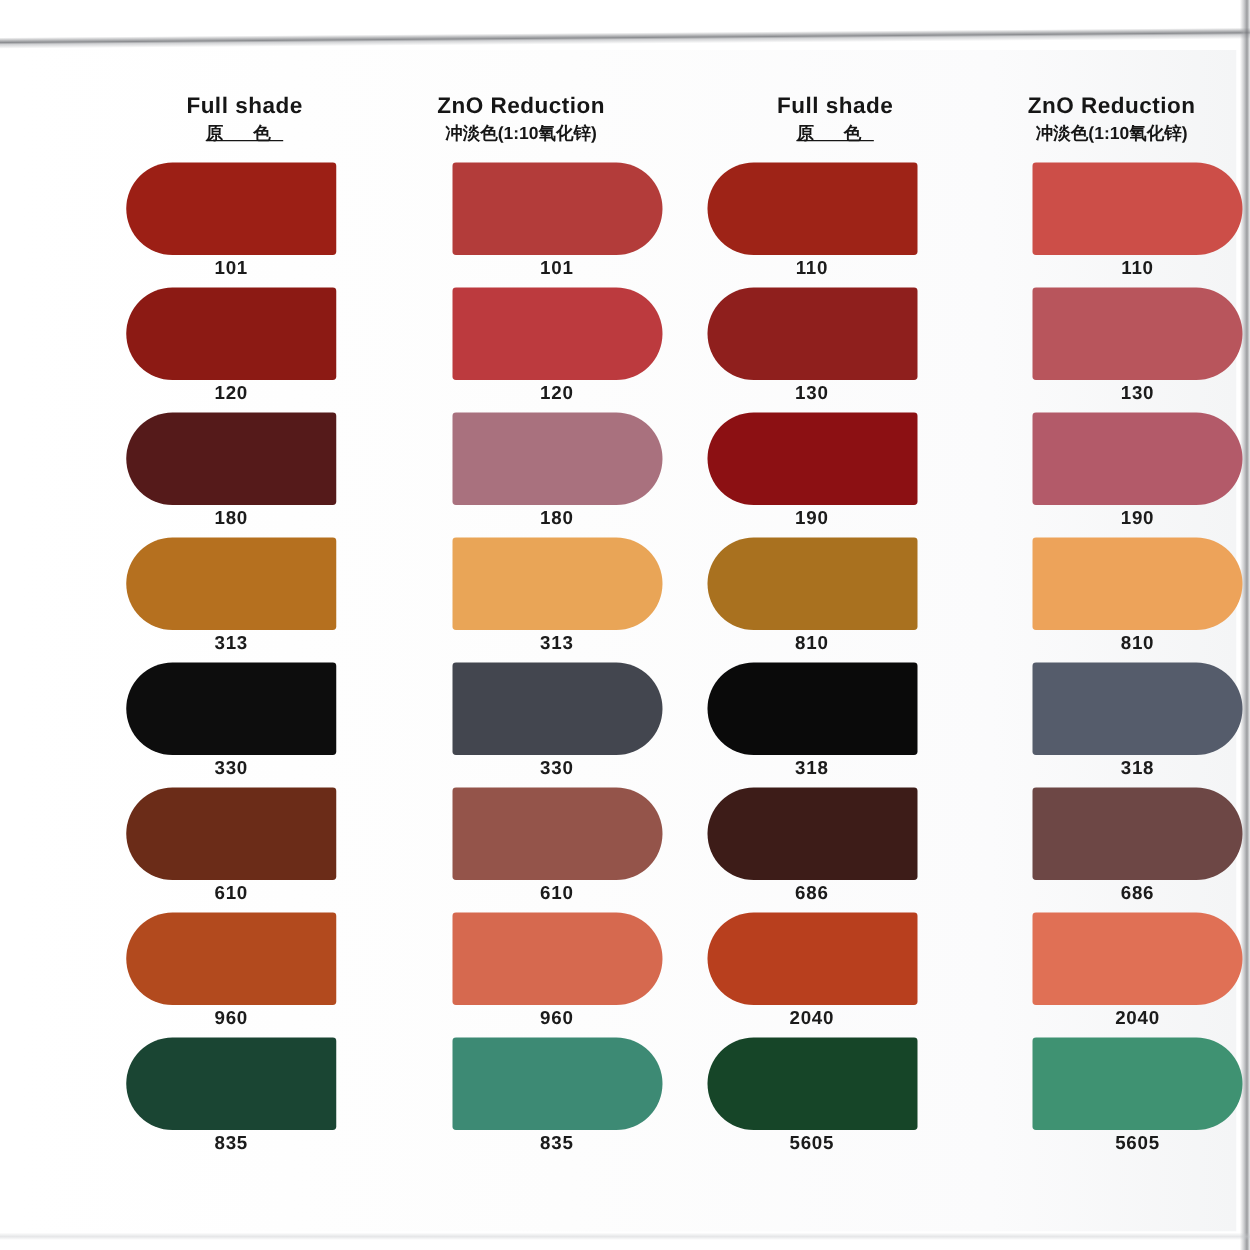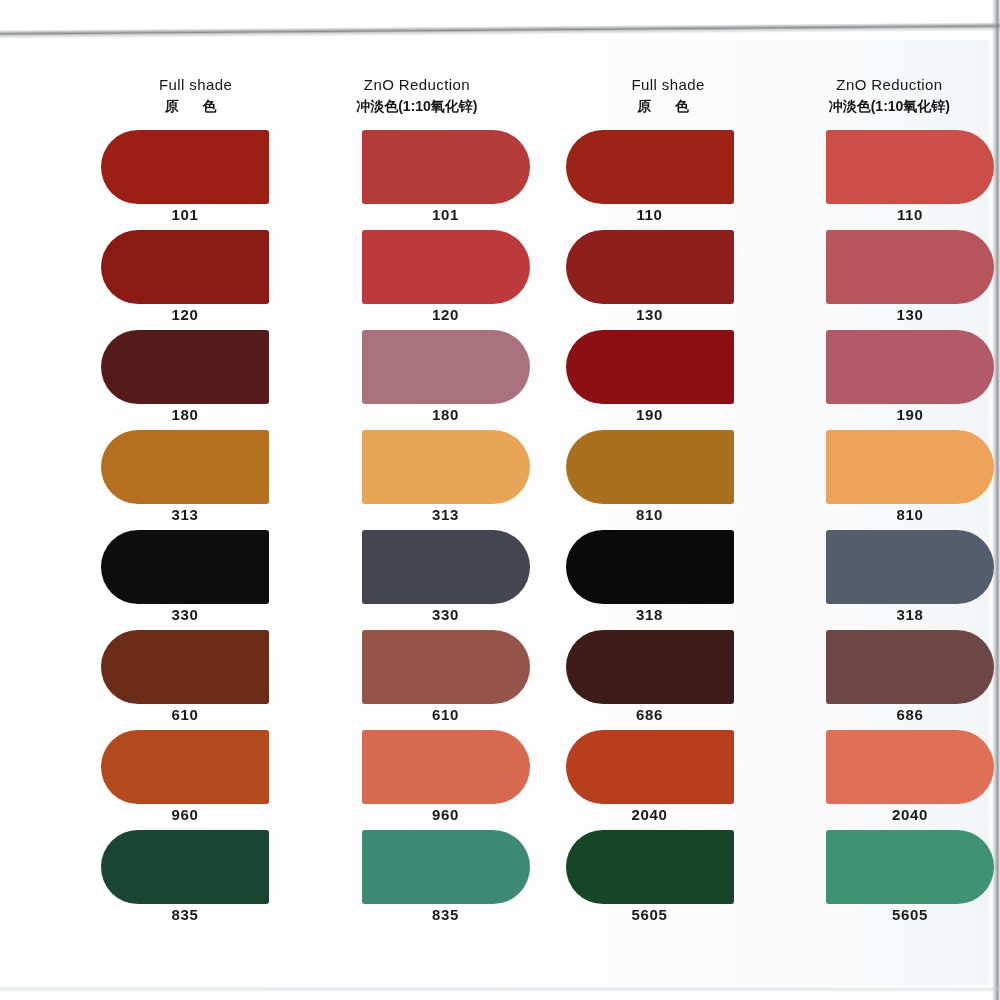--- a/index.html
+++ b/index.html
@@ -93,34 +93,34 @@
     width: 225px;
     text-align: center;
     color: #161616;
   }
   .header-cell.col0 { margin-left: 85px; }
   .header-cell.col1 { margin-left: 0px; }
   .header-cell.col2 { margin-left: 30px; }
   .header-cell.col3 { margin-left: 0px; }
 
   .header-en {
-    font-size: 15px;
-    font-weight: normal;
+    font-size: 18px;
+    font-weight: bold;
     letter-spacing: 0.4px;
     line-height: 17px;
     white-space: nowrap;
   }
   .header-cn {
     font-size: 14px;
     font-weight: bold;
     line-height: 20px;
     margin-top: 3px;
     white-space: nowrap;
   }
-  .header-cn.spaced { letter-spacing: 10px; }
+  .header-cn.spaced { letter-spacing: 10px; text-decoration: underline; }
 
   .grid {
     position: absolute;
     top: 130px;
     left: 0;
     width: 1000px;
   }
   .row {
     position: relative;
     height: 100px;

